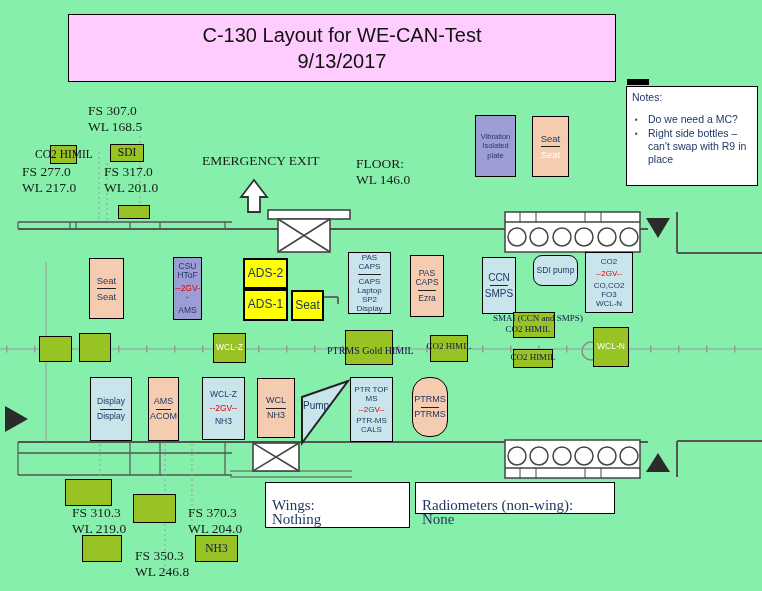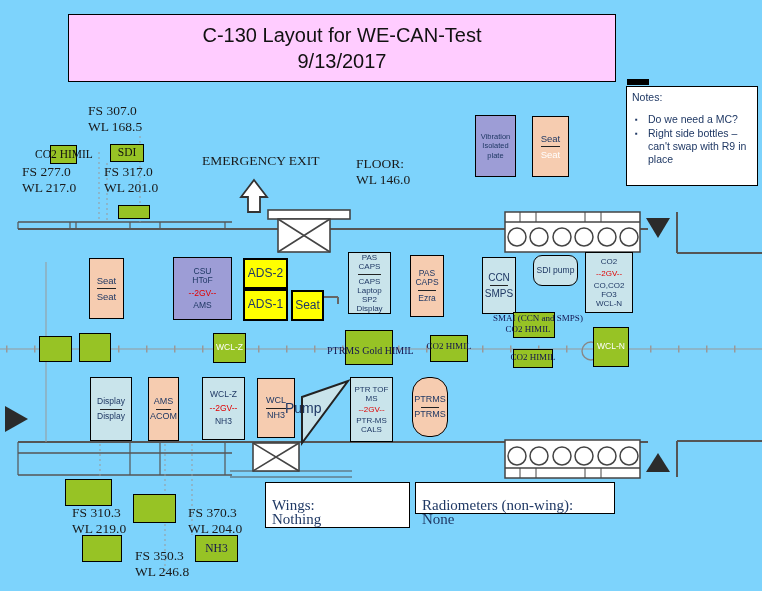--- a/index.html
+++ b/index.html
@@ -1,16 +1,16 @@
 <!DOCTYPE html>
 <html><head>
 <meta charset="utf-8">
 <style>
   html,body{margin:0;padding:0;background:#fff;}
-  .canvas{position:relative;width:762px;height:591px;background:#7dd3fc;overflow:hidden;
+  .canvas{position:relative;width:762px;height:591px;background:#86efac;overflow:hidden;
           font-family:"Liberation Sans",sans-serif;}
   svg.outline{position:absolute;left:0;top:0;z-index:1;}
   .title-box{position:absolute;left:68px;top:14px;width:546px;height:66px;background:#FFCCFF;
              border:1px solid #000;z-index:2;display:flex;flex-direction:column;justify-content:center;
              align-items:center;font-size:20px;color:#111;line-height:26px;}
   .notes-tab{position:absolute;left:627px;top:79px;width:22px;height:6px;background:#000;z-index:2;}
   .notes-box{position:absolute;left:626px;top:86px;width:132px;height:100px;border:1.5px solid #000;
              background:#fff;z-index:2;box-sizing:border-box;padding:4px 5px;color:#1F3864;font-size:10.5px;}
   .notes-list{margin:10px 0 0 0;padding:0;list-style:none;}
   .notes-list li{padding-left:16px;position:relative;line-height:13px;margin-bottom:1px;}
@@ -26,21 +26,21 @@
   .salmon{background:#F6CCB0;}
   .blue{background:#C9E4EB;}
   .purple{background:#9D9DD6;}
   .yellow{background:#FFFF00;border-width:2px;font-size:12px;}
   .sep{width:55%;border-top:1.6px solid #222;margin:2.5px auto;}
   .red{color:#E00000;}
   .white{color:#fff;}
   .pre{white-space:pre-line;}
   .note-frame{position:absolute;border:1.5px solid #000;background:#fff;z-index:3;box-sizing:border-box;
               color:#1F3864;font-size:15px;line-height:14px;padding:15px 6px;white-space:pre-line;font-family:Liberation Serif, serif;}
-  .pump-label{position:absolute;left:285px;top:400px;z-index:3;font-size:14px;color:#1F3864;}
+  .pump-label{position:absolute;left:303px;top:400px;z-index:3;font-size:10px;color:#1F3864;}
 </style>
 </head>
 <body>
 
 <div class="canvas">
 
   <svg class="outline" width="762" height="591" viewBox="0 0 762 591">
     <g stroke="#555" stroke-width="2" fill="none">
       <path d="M18,229 H648"></path>
       <path d="M18,222 H232" stroke-width="1.4"></path>
@@ -143,21 +143,21 @@
     <div>Seat</div>
     <div class="sep"></div>
     <div class="white">Seat</div>
   </div>
 
   <div class="box salmon" style="left:89px;top:258px;width:35px;height:61px;font-size:9.5px;">
     <div>Seat</div>
     <div class="sep"></div>
     <div>Seat</div>
   </div>
-  <div class="box purple" style="left:173px;top:257px;width:59px;height:63px;">
+  <div class="box purple" style="left:173px;top:257px;width:29px;height:63px;">
     <div class="pre">CSU
 HToF</div>
     <div class="red" style="margin:3px 0;">--2GV--</div>
     <div>AMS</div>
   </div>
   <div class="box yellow" style="left:243px;top:258px;width:45px;height:31px;">ADS-2</div>
   <div class="box yellow" style="left:243px;top:289px;width:45px;height:32px;">ADS-1</div>
   <div class="box yellow" style="left:291px;top:290px;width:33px;height:31px;">Seat</div>
   <div class="box blue" style="left:348px;top:252px;width:43px;height:62px;font-size:8px;line-height:9px;">
     <div class="pre">PAS

